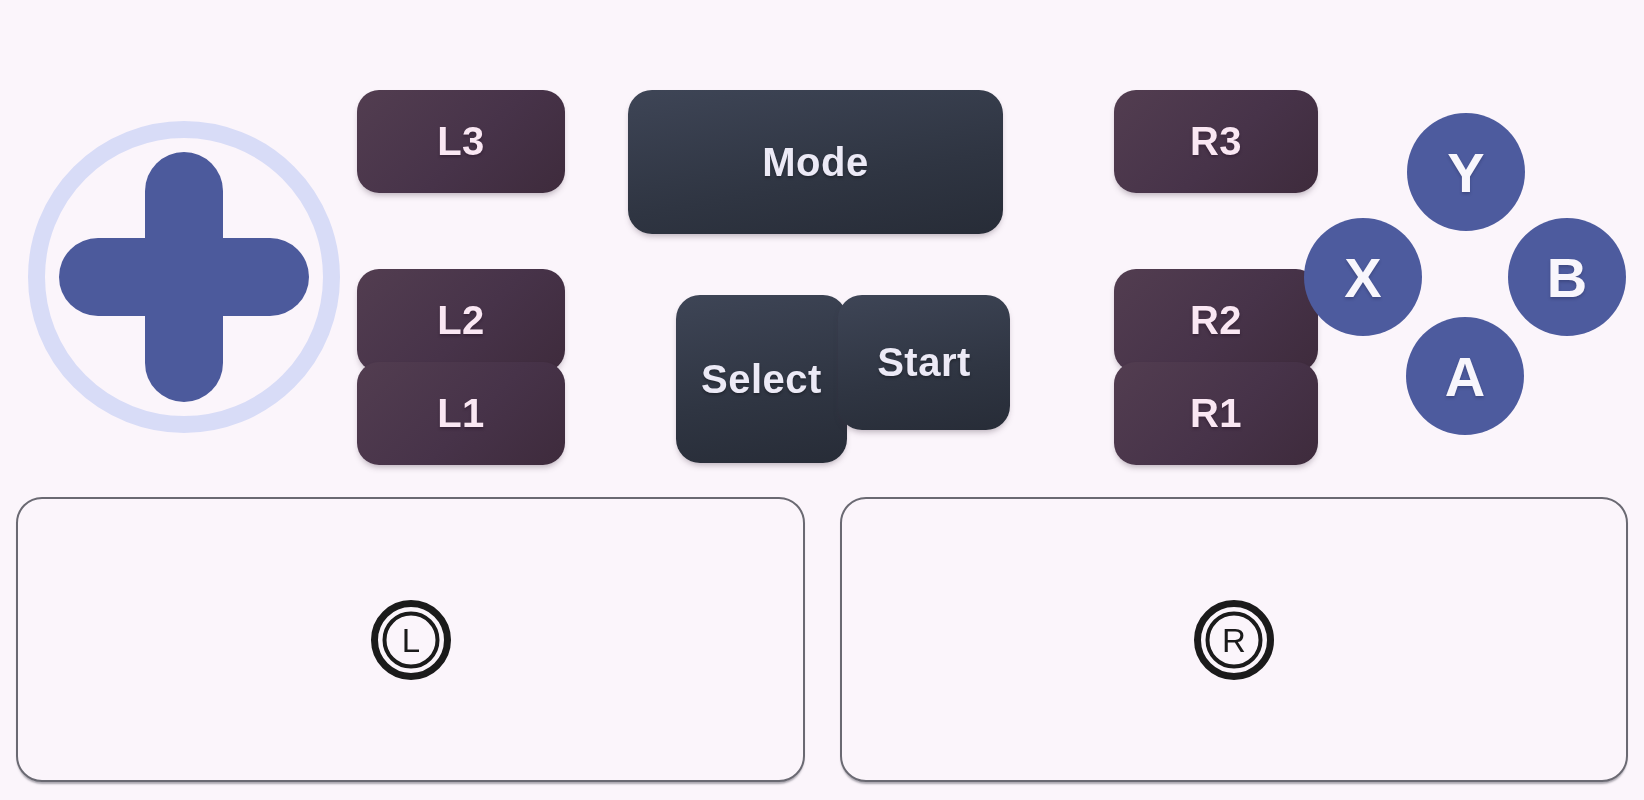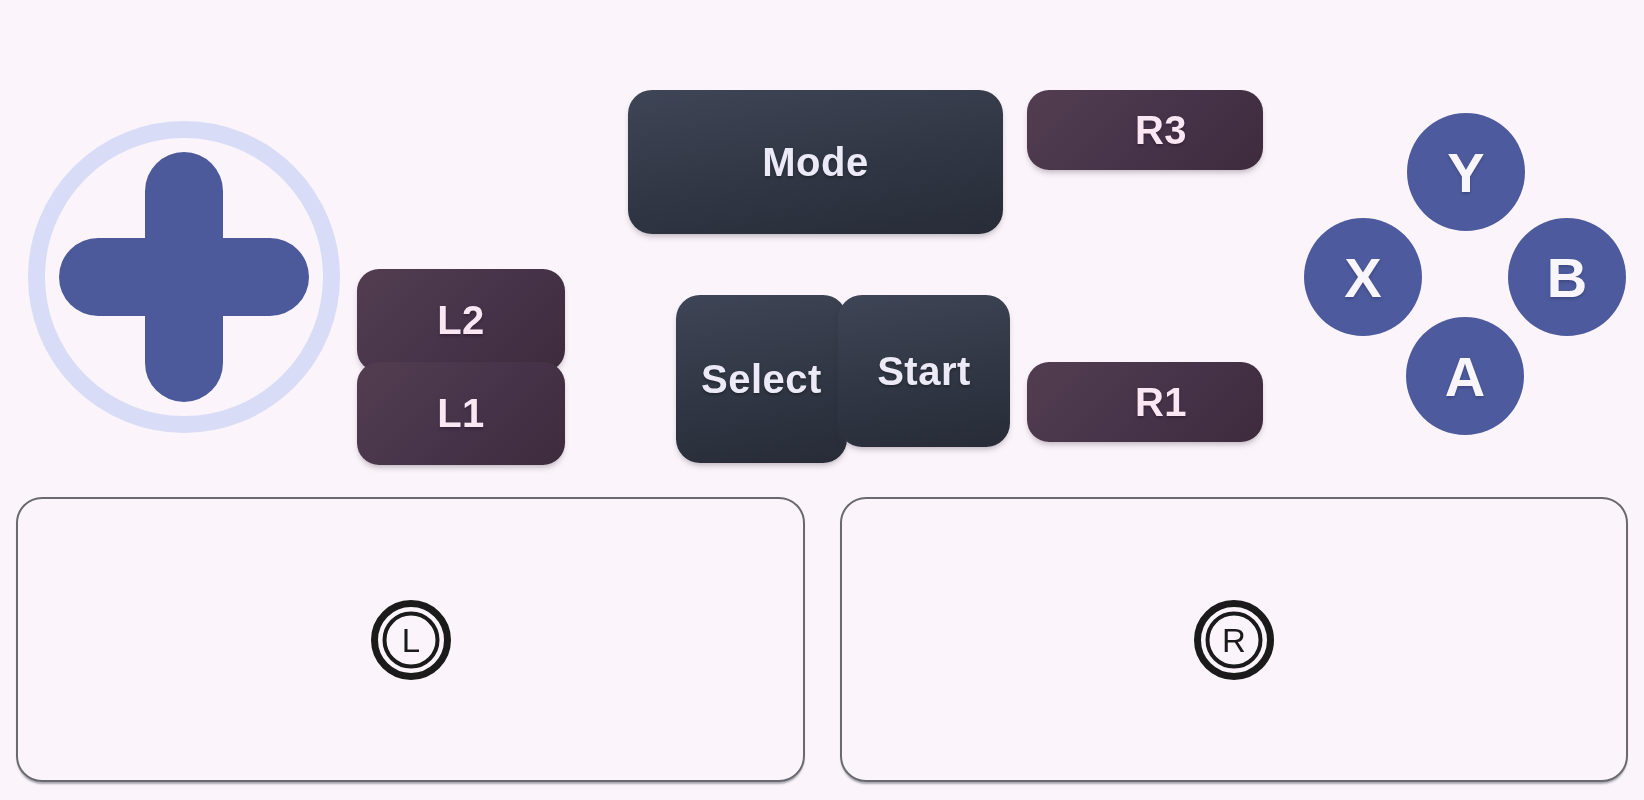--- a/index.html
+++ b/index.html
@@ -42,25 +42,25 @@
     color:#fae7f3;
     text-shadow:0 2px 3px rgba(30,10,30,.35);
   }
   .btn.navy{
     background:linear-gradient(170deg,#3e4556 0%,#2f3542 60%,#272c37 100%);
     color:#eceaf6;
     border-radius:24px;
     text-shadow:0 2px 3px rgba(0,0,0,.3);
   }
   .l-col{left:357px;width:208px;height:103px;}
-  .r-col{left:1027px;width:204px;height:80px;padding-left:32px;}
+  .r-col{left:1114px;width:204px;height:103px;}
   .row1{top:90px;}  .row2{top:225px;margin-top:44px;}  .row3{top:362px;}
   .btn-mode  {left:628px;top:90px;width:375px;height:144px;}
   .btn-select{left:635px;top:295px;width:171px;height:168px;margin-left:41px;}
-  .btn-start {left:838px;top:295px;width:172px;height:152px;}
+  .btn-start {left:838px;top:295px;width:172px;height:135px;}
 
   
   .face{
     position:absolute;width:118px;height:118px;border-radius:50%;
     background:#4d5b9e;
     color:#f8f6fc;font-weight:700;font-size:56px;
     display:flex;align-items:center;justify-content:center;
     text-shadow:0 2px 3px rgba(20,20,50,.25);
     user-select:none;
   }
@@ -85,28 +85,30 @@
 <body>
 
 <div class="stage">
 
   <div>
     <div class="dpad-ring"></div>
     <div class="dpad-arm h"></div>
     <div class="dpad-arm v"></div>
   </div>
 
+  <div class="btn maroon l-col row1">L3</div>
   <div class="btn maroon l-col row2">L2</div>
   <div class="btn maroon l-col row3">L1</div>
 
   <div class="btn navy btn-mode">Mode</div>
   <div class="btn navy btn-select">Select</div>
   <div class="btn navy btn-start">Start</div>
 
   <div class="btn maroon r-col row1">R3</div>
+  <div class="btn maroon r-col row2">R2</div>
   <div class="btn maroon r-col row3">R1</div>
 
   <div class="face face-y">Y</div>
   <div class="face face-x">X</div>
   <div class="face face-b">B</div>
   <div class="face face-a">A</div>
 
   <div class="stick-zone left">
     <svg width="82" height="82" viewBox="0 0 82 82">
       <circle cx="41" cy="41" r="36.5" fill="none" stroke="#1b1b1b" stroke-width="7"></circle>

